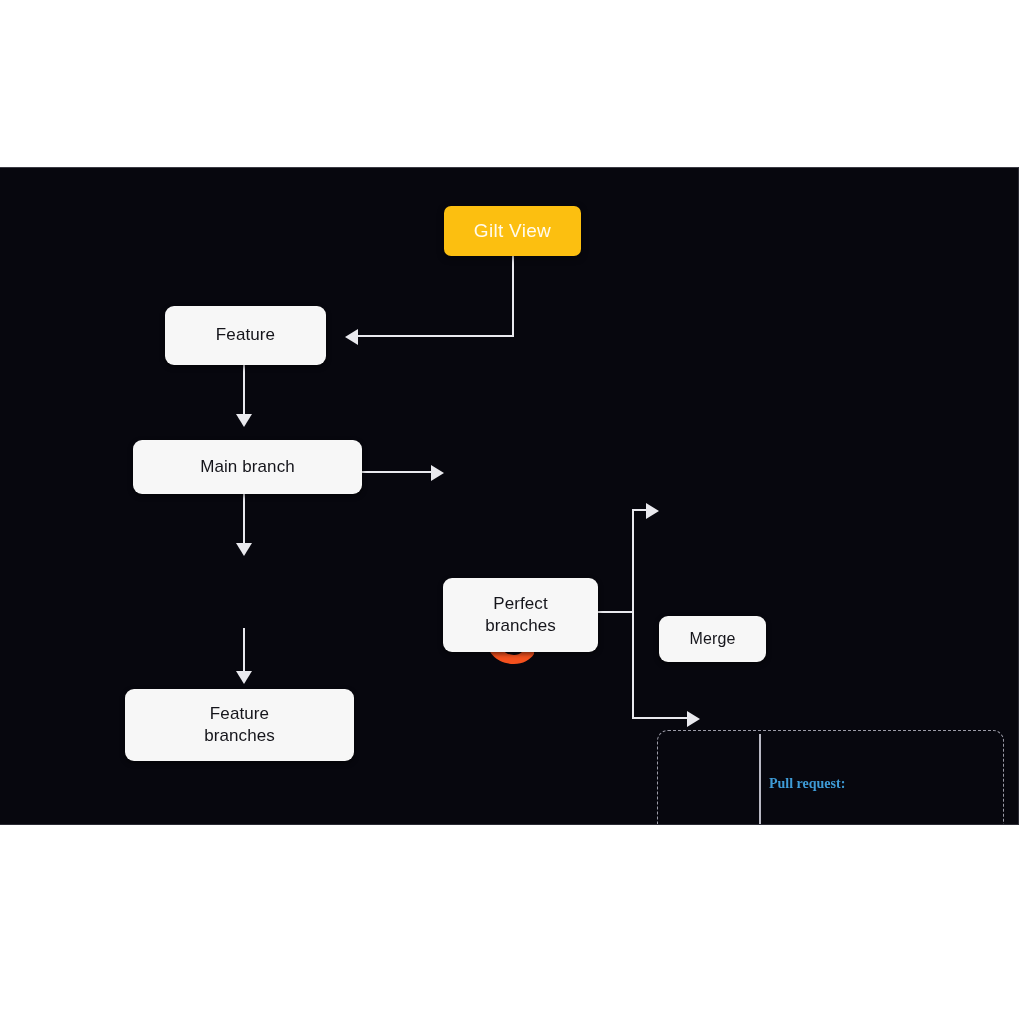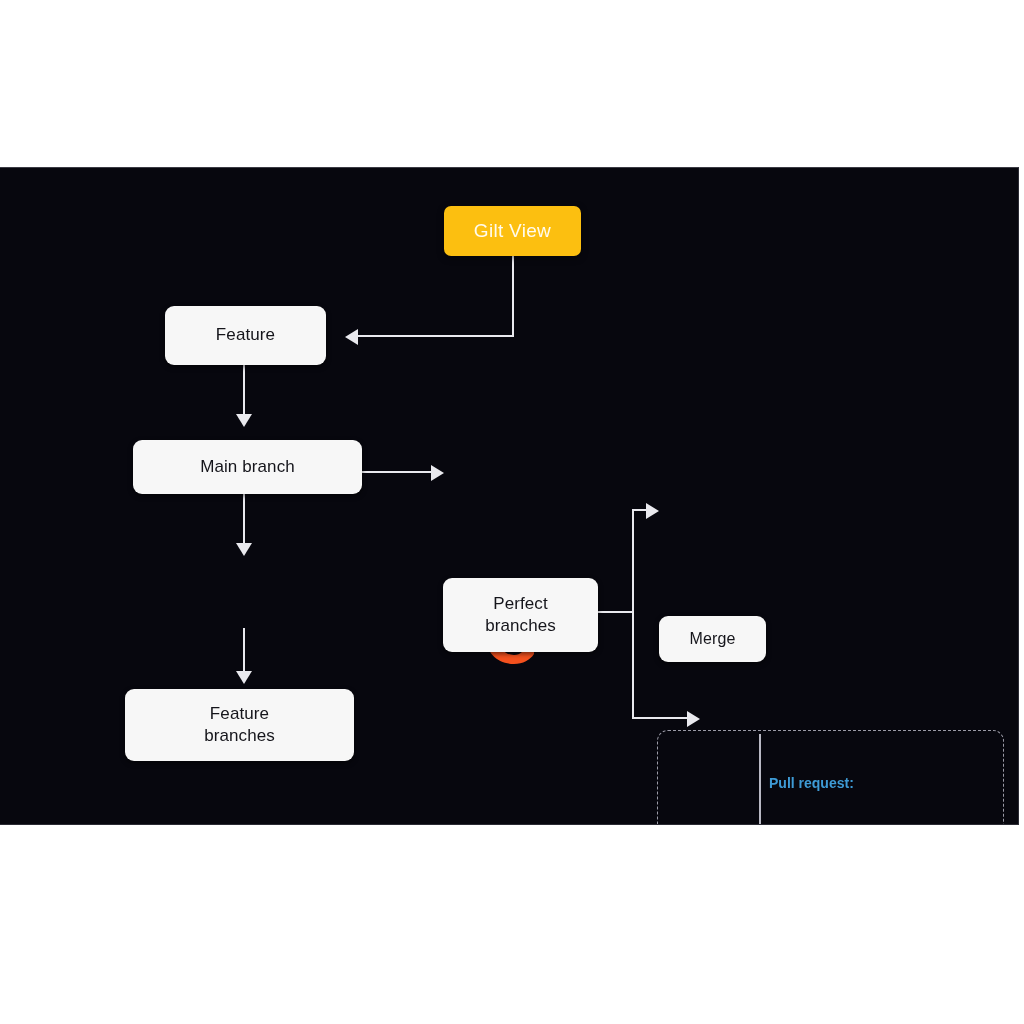--- a/index.html
+++ b/index.html
@@ -147,21 +147,21 @@
     font-family: "DejaVu Sans Mono", monospace;
     font-size: 13.5px;
     line-height: 19px;
     color: #e8e8ef;
     z-index: 5;
     white-space: pre;
   }
   #code-block .kw {
     color: #3e9bd6;
     font-weight: bold;
-    font-family: Liberation Sans, sans-serif;
+    font-family: Liberation Serif, serif;
     font-size: 14px;
   }
   #code-block .ln { display: block; }
 </style>
 </head>
 <body>
 
 <div id="stage">
 
   <div id="canvas">

